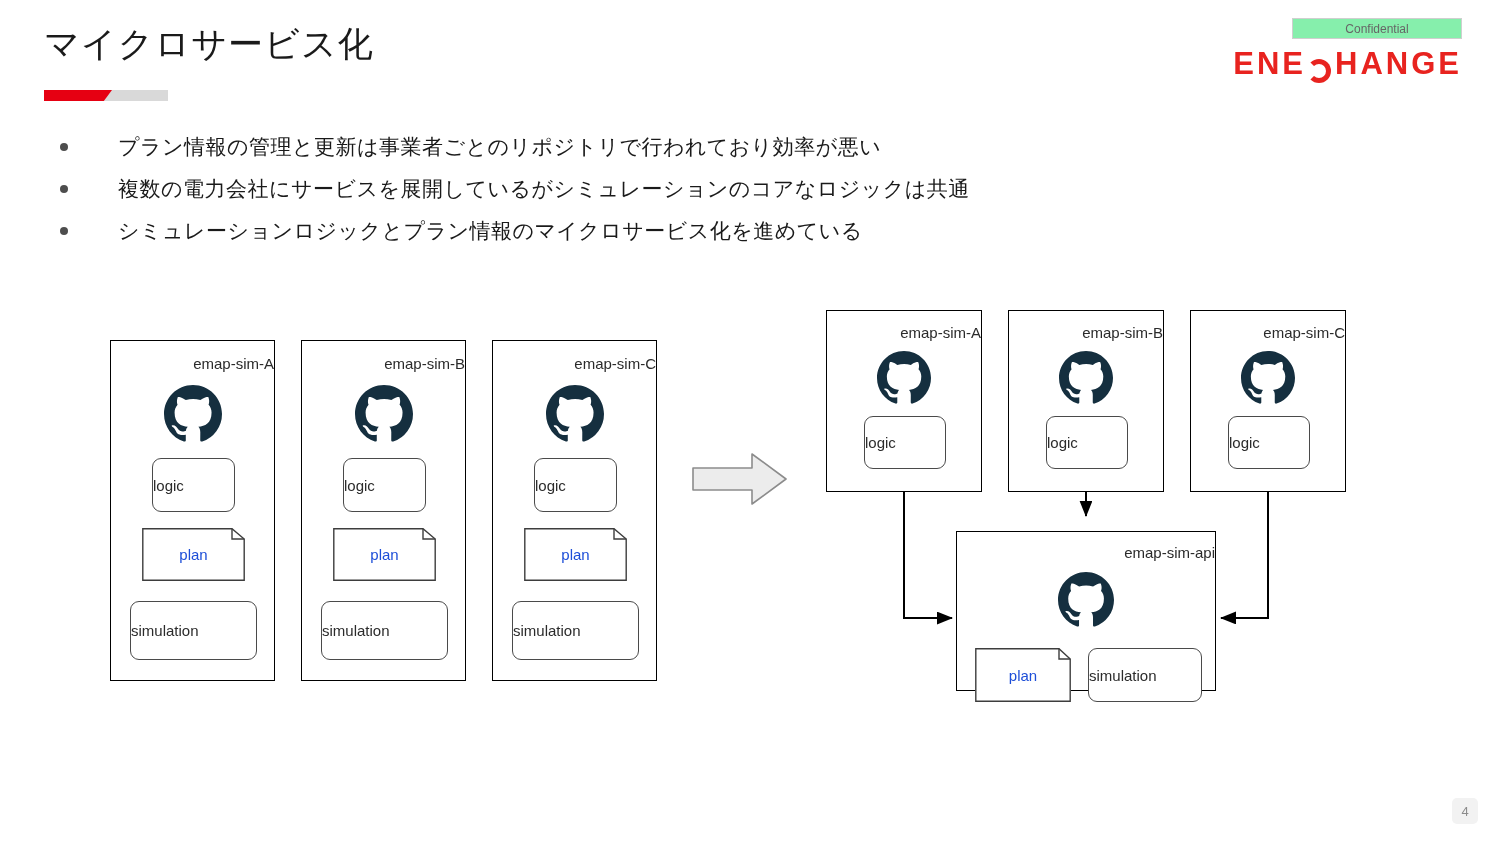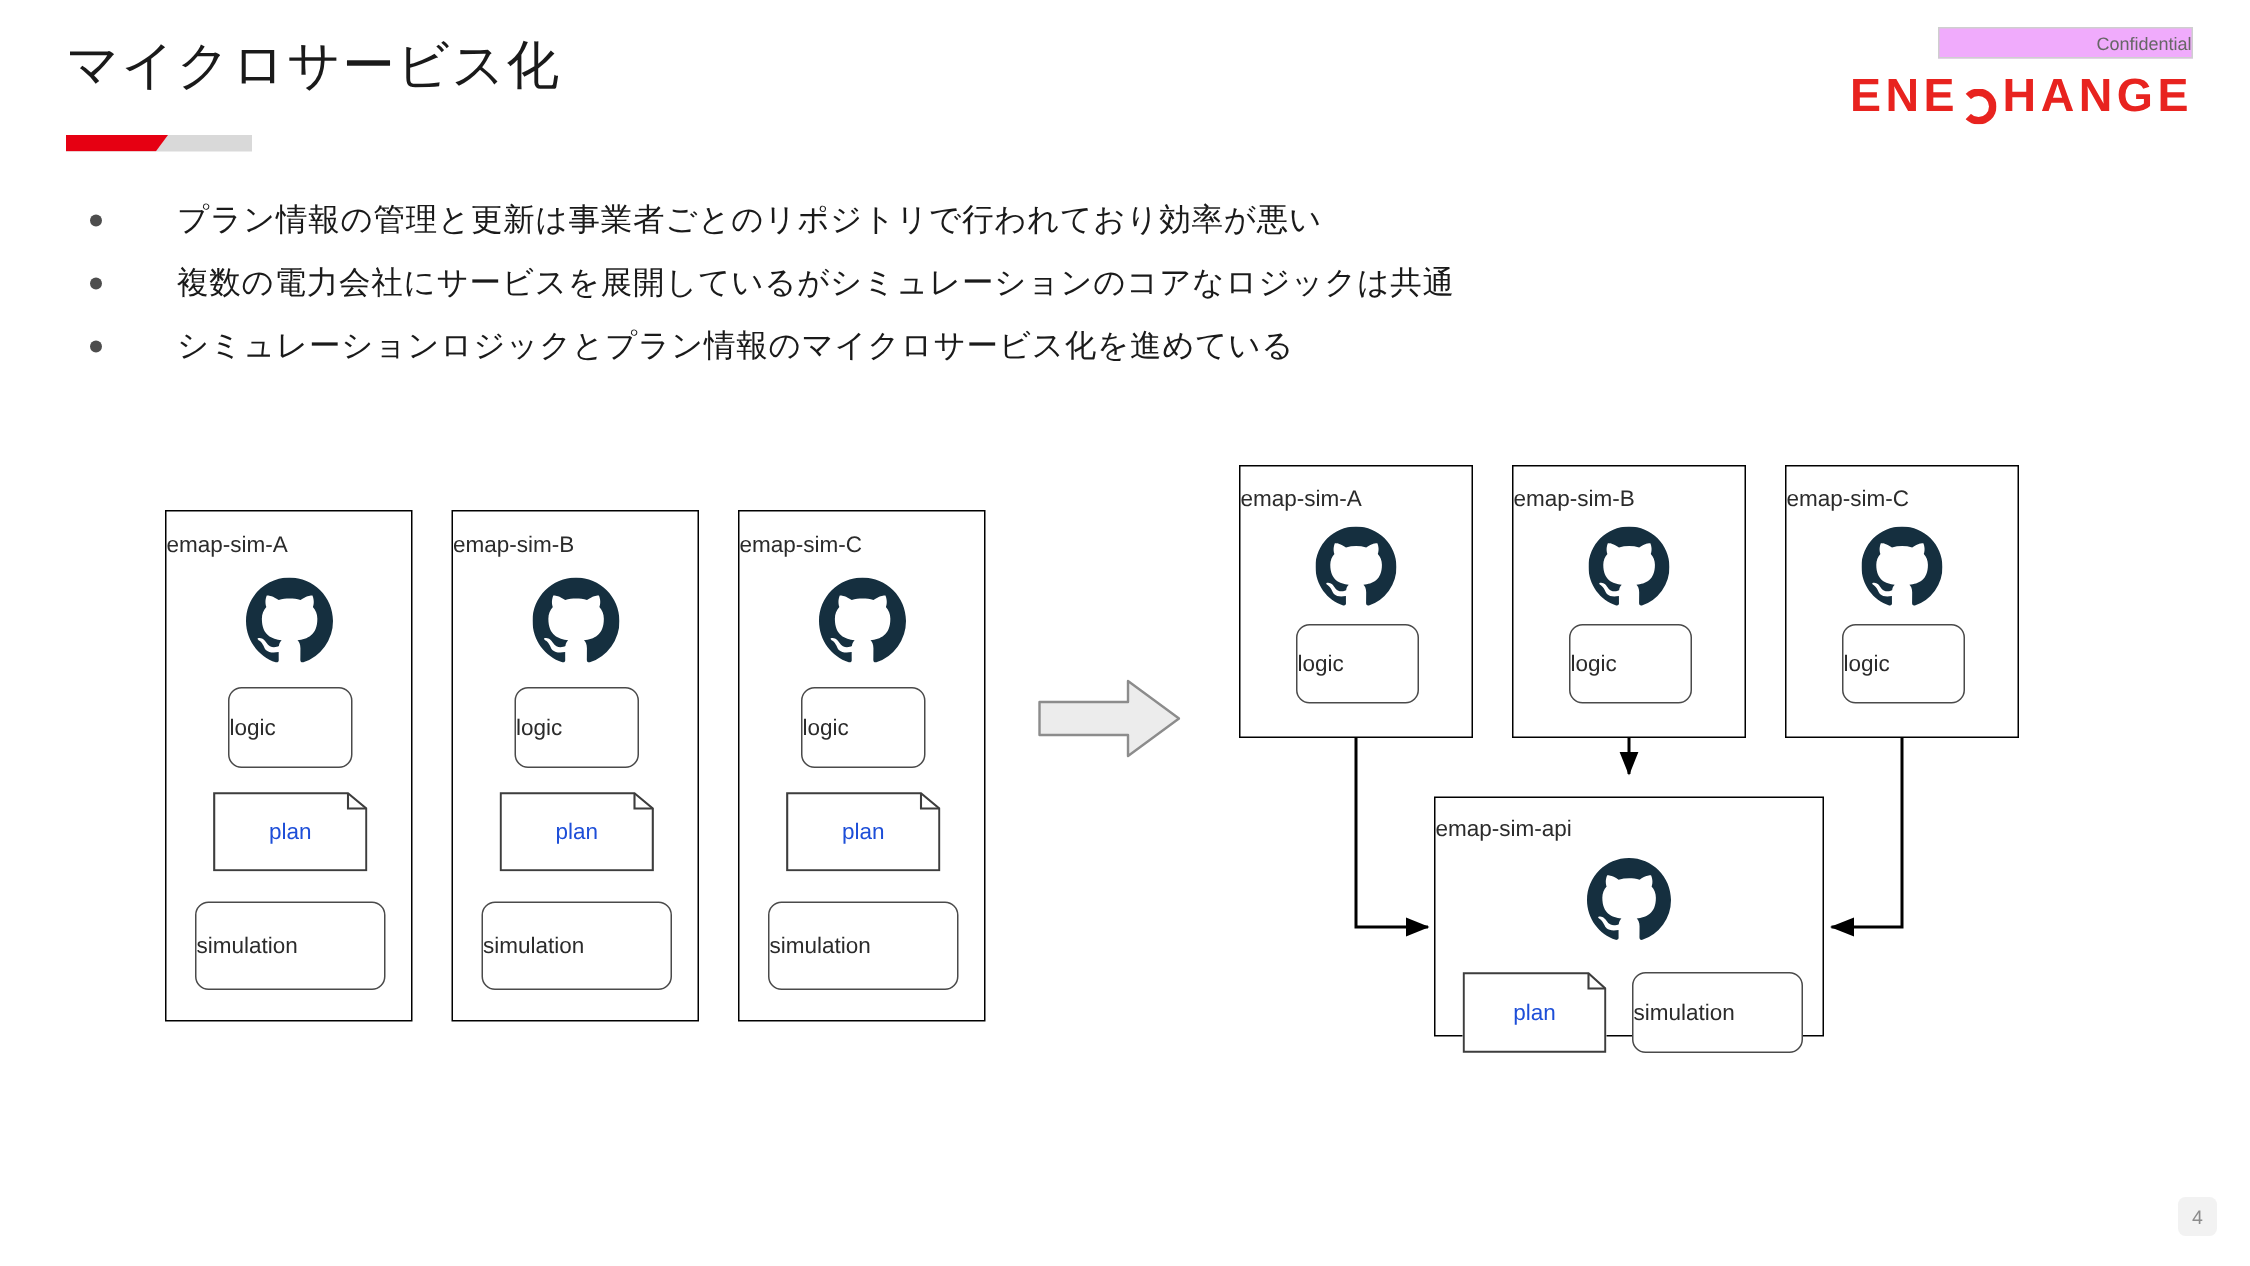--- a/index.html
+++ b/index.html
@@ -48,24 +48,24 @@
     clip-path: polygon(0 0, 100% 0, 88% 100%, 0 100%);
   }
 
   #confidential-badge {
     position: absolute;
     right: 38px;
     top: 18px;
     width: 170px;
     height: 21px;
     border: 1px solid #cfcfcf;
-    background: #f0abfc;
+    background: #86efac;
     display: flex;
     align-items: center;
-    justify-content: flex-end;
+    justify-content: center;
     font-size: 12px;
     color: #666666;
     box-sizing: border-box;
   }
 
   #brand-logo {
     position: absolute;
     right: 38px;
     top: 50px;
     height: 32px;
@@ -132,21 +132,21 @@
   .repo-box {
     position: absolute;
     border: 1.6px solid #000000;
     background: #ffffff;
     box-sizing: border-box;
   }
   .repo-title {
     position: absolute;
     left: 0;
     right: 0;
-    text-align: left;
+    text-align: right;
     font-size: 15px;
     color: #2b2b2b;
   }
   .octocat {
     position: absolute;
     left: 50%;
     transform: translateX(-50%);
   }
 
   .node-rounded {

